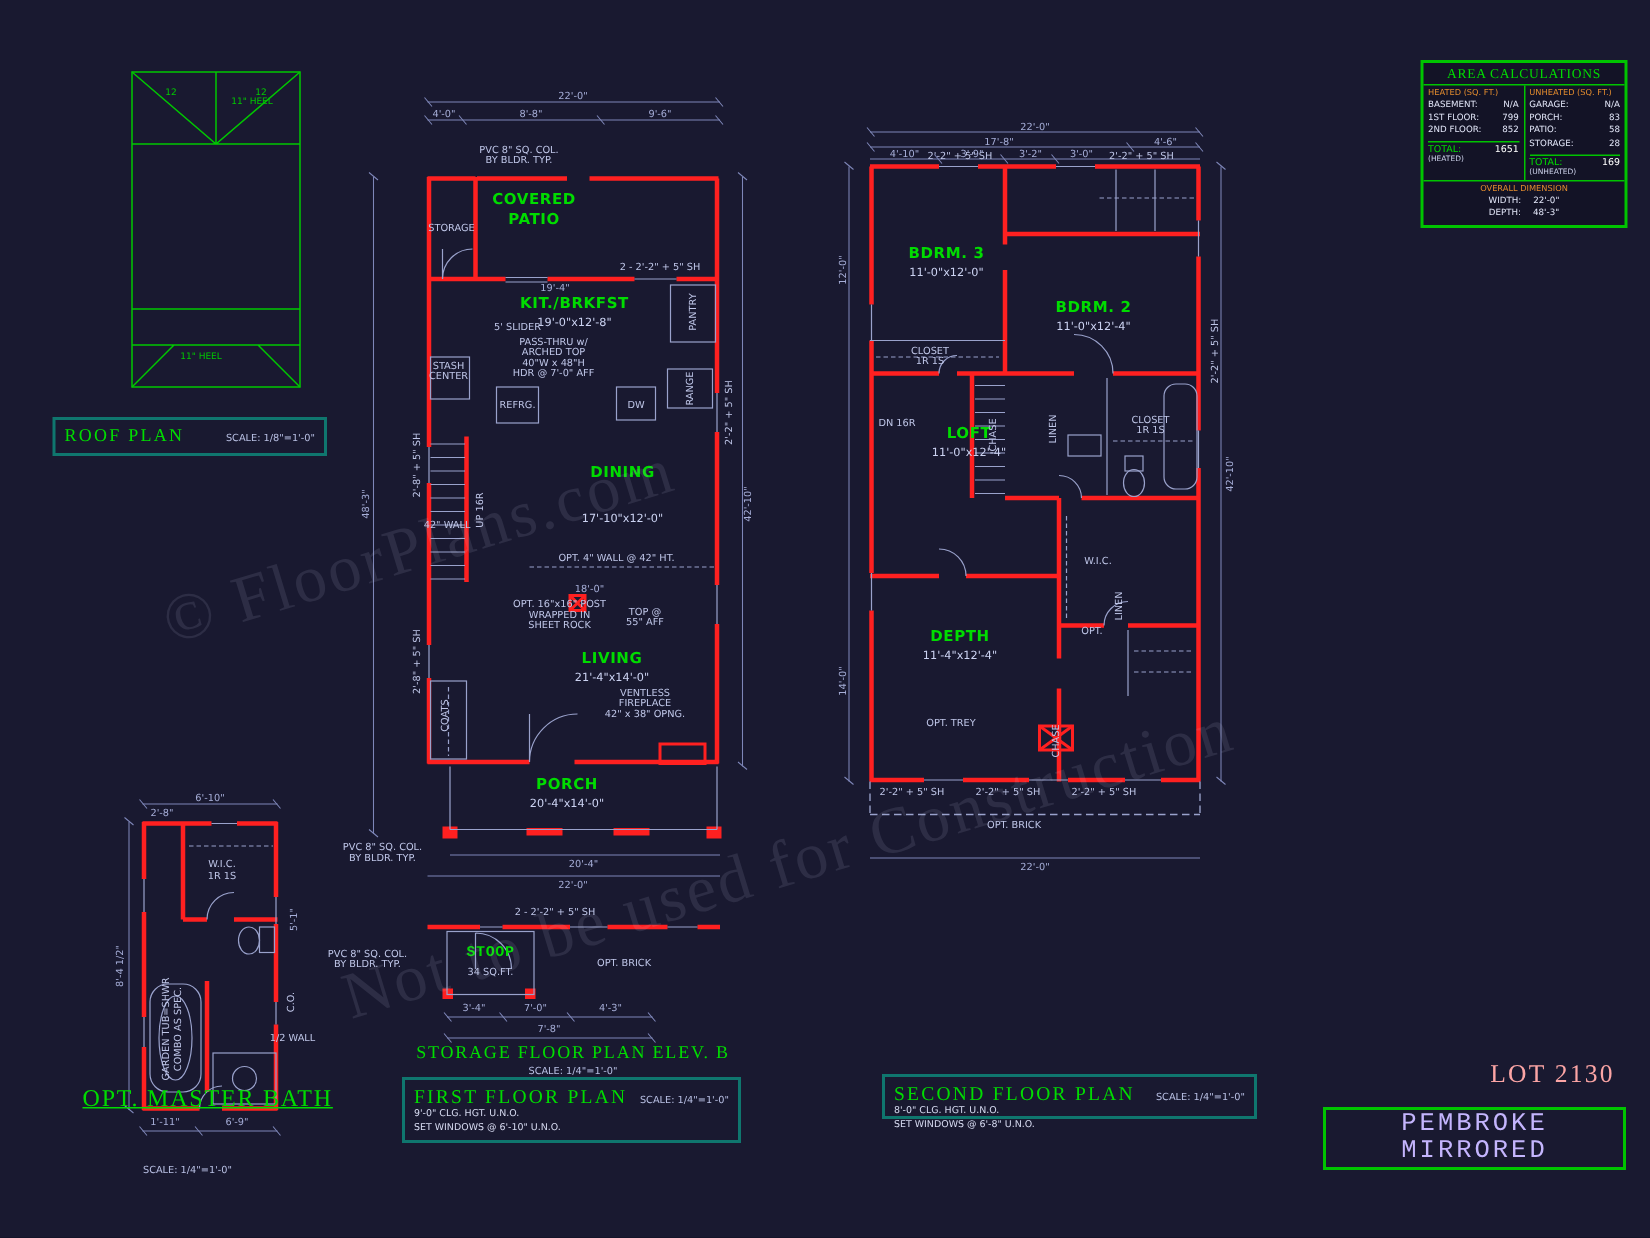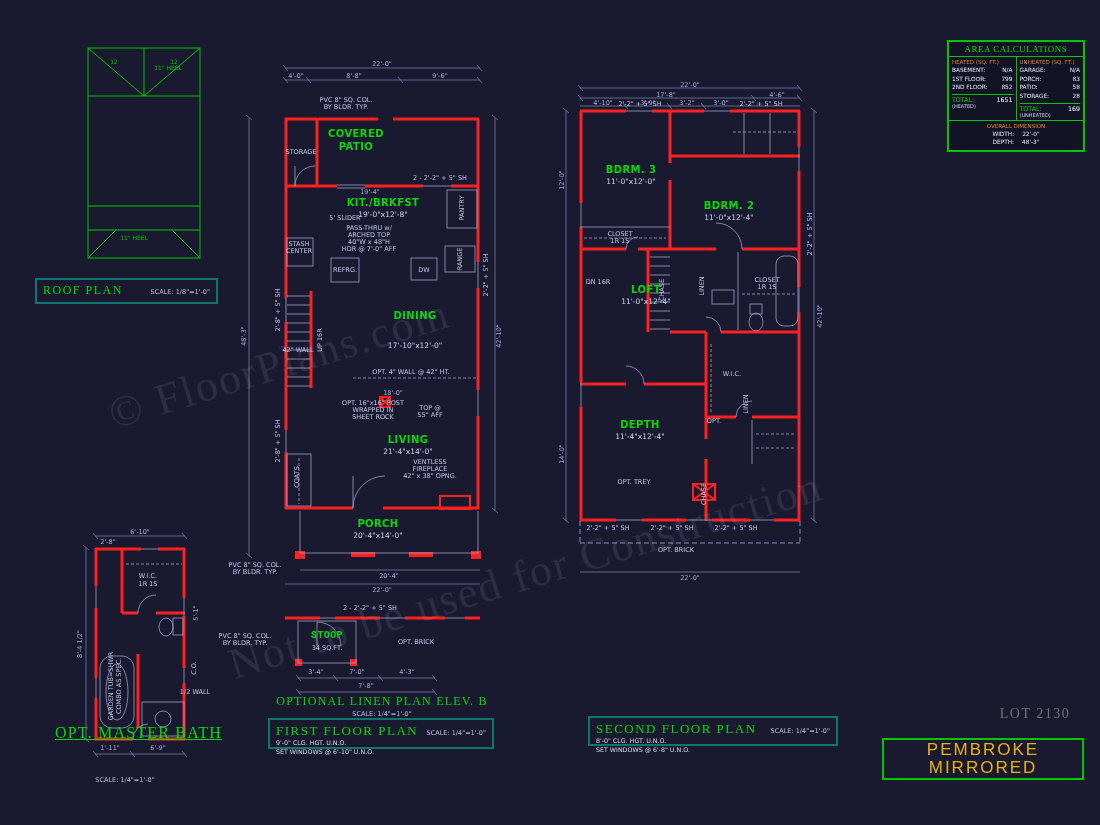--- a/index.html
+++ b/index.html
@@ -45,23 +45,23 @@
   .ac-head.center{text-align:center;}
   .ac-rows.overall .ac-row{justify-content:center;gap:8px;}
 
   
   .wm{position:absolute;color:#ccd2ee;opacity:.11;font-family:"Liberation Serif",serif;
       font-size:44px;white-space:nowrap;transform:rotate(-17deg);transform-origin:left center;
       pointer-events:none;z-index:6;letter-spacing:2px;}
 
   .pembroke{position:absolute;left:882px;top:738px;width:202px;height:42px;border:2px solid #00c400;
             display:flex;flex-direction:column;align-items:center;justify-content:center;box-sizing:border-box;}
-  .pembroke div{color:#eab308;font-family:Liberation Sans, sans-serif;font-size:17px;letter-spacing:2px;line-height:1.05;}
-  .lot{position:absolute;left:975px;top:706px;width:120px;text-align:center;color:#737373;
-       font-family:"Liberation Serif",serif;font-size:14px;letter-spacing:1.5px;}
+  .pembroke div{color:#c4b5fd;font-family:Liberation Mono, monospace;font-size:17px;letter-spacing:2px;line-height:1.05;}
+  .lot{position:absolute;left:975px;top:706px;width:120px;text-align:center;color:#fca5a5;
+       font-family:"Liberation Serif",serif;font-size:17px;letter-spacing:1.5px;}
 </style>
 </head>
 <body>
 
 <div id="scene">
 
   <div class="layer" id="roof-ann" style="left:76px;top:38px;width:150px;height:240px;">
     <svg width="150" height="240" viewBox="0 0 150 240">
       <g stroke="#00c800" stroke-width="1" fill="none">
         <rect x="12" y="10" width="112" height="210"></rect>
@@ -174,23 +174,23 @@
       <span class="ann d" style="left: 11px; top: 280px; transform: translate(-50%, -50%) rotate(-90deg);">48'-3"</span>
       <span class="ann d" style="left: 266px; top: 280px; transform: translate(-50%, -50%) rotate(-90deg);">42'-10"</span>
       <span class="ann d" style="left: 156px; top: 520px;">20'-4"</span>
       <span class="ann d" style="left: 149px; top: 534px;">22'-0"</span>
       <span class="ann n" style="left: 45px; top: 254px; transform: translate(-50%, -50%) rotate(-90deg);">2'-8" + 5" SH</span>
       <span class="ann n" style="left: 45px; top: 385px; transform: translate(-50%, -50%) rotate(-90deg);">2'-8" + 5" SH</span>
       <span class="ann n" style="left: 253px; top: 219px; transform: translate(-50%, -50%) rotate(-90deg);">2'-2" + 5" SH</span>
       <span class="ann n" style="left: 22px; top: 509px;">PVC 8" SQ. COL.</span>
       <span class="ann n" style="left: 22px; top: 516px;">BY BLDR. TYP.</span>
     </div>
-  <div class="free-title" style="left:262px;top:694px;width:240px;font-size:12px;">OPTIONAL LINEN PLAN ELEV. B</div>
+  <div class="free-title" style="left:262px;top:694px;width:240px;font-size:12px;">STORAGE FLOOR PLAN ELEV. B</div>
   <div class="free-scale" style="left:262px;top:710px;width:240px;">SCALE: 1/4"=1'-0"</div>
-  <div class="tbox" style="left:268px;top:718px;width:226px;height:31px;">
+  <div class="tbox" style="left:268px;top:718px;width:226px;height:44px;">
     <div class="tbox-row">
       <span class="tbox-title">FIRST FLOOR PLAN</span>
       <span class="tbox-scale">SCALE: 1/4"=1'-0"</span>
     </div>
     <div class="tbox-note">9'-0" CLG. HGT. U.N.O.</div>
     <div class="tbox-note">SET WINDOWS @ 6'-10" U.N.O.</div>
   </div>
 
   <div class="layer" id="sf-ann" style="left:556px;top:84px;width:305px;height:530px;">
     <svg width="305" height="530" viewBox="0 0 305 530">
@@ -244,21 +244,21 @@
       <span class="ann room" style="left: 84px; top: 341px;">DEPTH</span>
       <span class="ann size" style="left: 84px; top: 353px;">11'-4"x12'-4"</span>
       <span class="ann n" style="left: 64px; top: 150px;">CLOSET</span>
       <span class="ann n" style="left: 64px; top: 157px;">1R 1S</span>
       <span class="ann n" style="left: 211px; top: 196px;">CLOSET</span>
       <span class="ann n" style="left: 211px; top: 203px;">1R 1S</span>
       <span class="ann n" style="left: 146px; top: 202px; transform: translate(-50%, -50%) rotate(-90deg);">LINEN</span>
       <span class="ann n" style="left: 190px; top: 320px; transform: translate(-50%, -50%) rotate(-90deg);">LINEN</span>
       <span class="ann n" style="left: 42px; top: 198px;">DN 16R</span>
       <span class="ann n" style="left: 176px; top: 290px;">W.I.C.</span>
-      <span class="ann n" style="left: 158px; top: 337px;">OPT.</span>
+      <span class="ann n" style="left: 172px; top: 337px;">OPT.</span>
       <span class="ann n" style="left: 78px; top: 398px;">OPT. TREY</span>
       <span class="ann n" style="left: 106px; top: 206px; transform: translate(-50%, -50%) rotate(-90deg);">CHASE</span>
       <span class="ann n" style="left: 148px; top: 410px; transform: translate(-50%, -50%) rotate(-90deg);">CHASE</span>
       <span class="ann n" style="left: 120px; top: 466px;">OPT. BRICK</span>
       <span class="ann n" style="left: 84px; top: 20px;">2'-2" + 5" SH</span>
       <span class="ann n" style="left: 205px; top: 20px;">2'-2" + 5" SH</span>
       <span class="ann n" style="left: 52px; top: 444px;">2'-2" + 5" SH</span>
       <span class="ann n" style="left: 116px; top: 444px;">2'-2" + 5" SH</span>
       <span class="ann n" style="left: 180px; top: 444px;">2'-2" + 5" SH</span>
       <span class="ann n" style="left: 254px; top: 150px; transform: translate(-50%, -50%) rotate(-90deg);">2'-2" + 5" SH</span>

